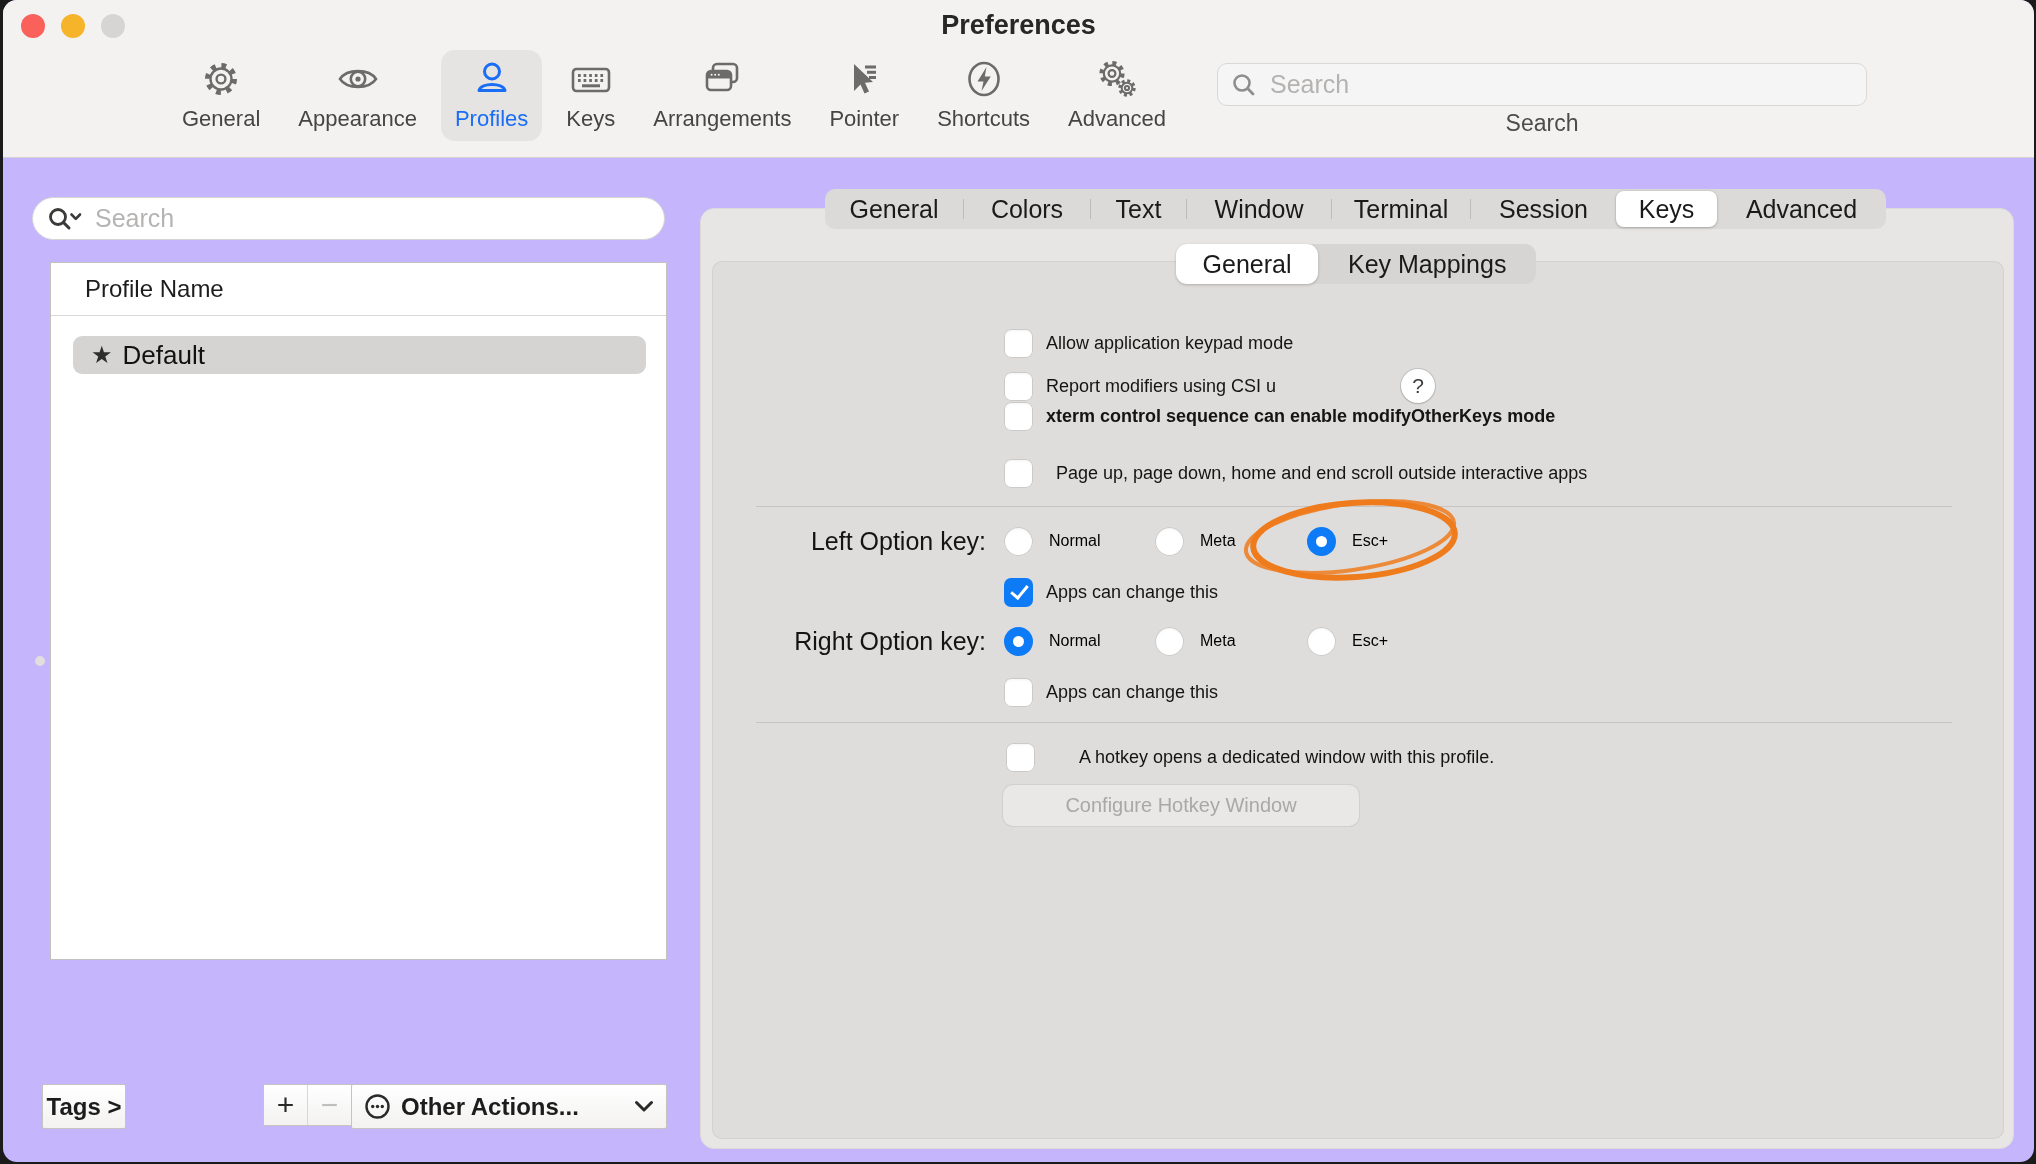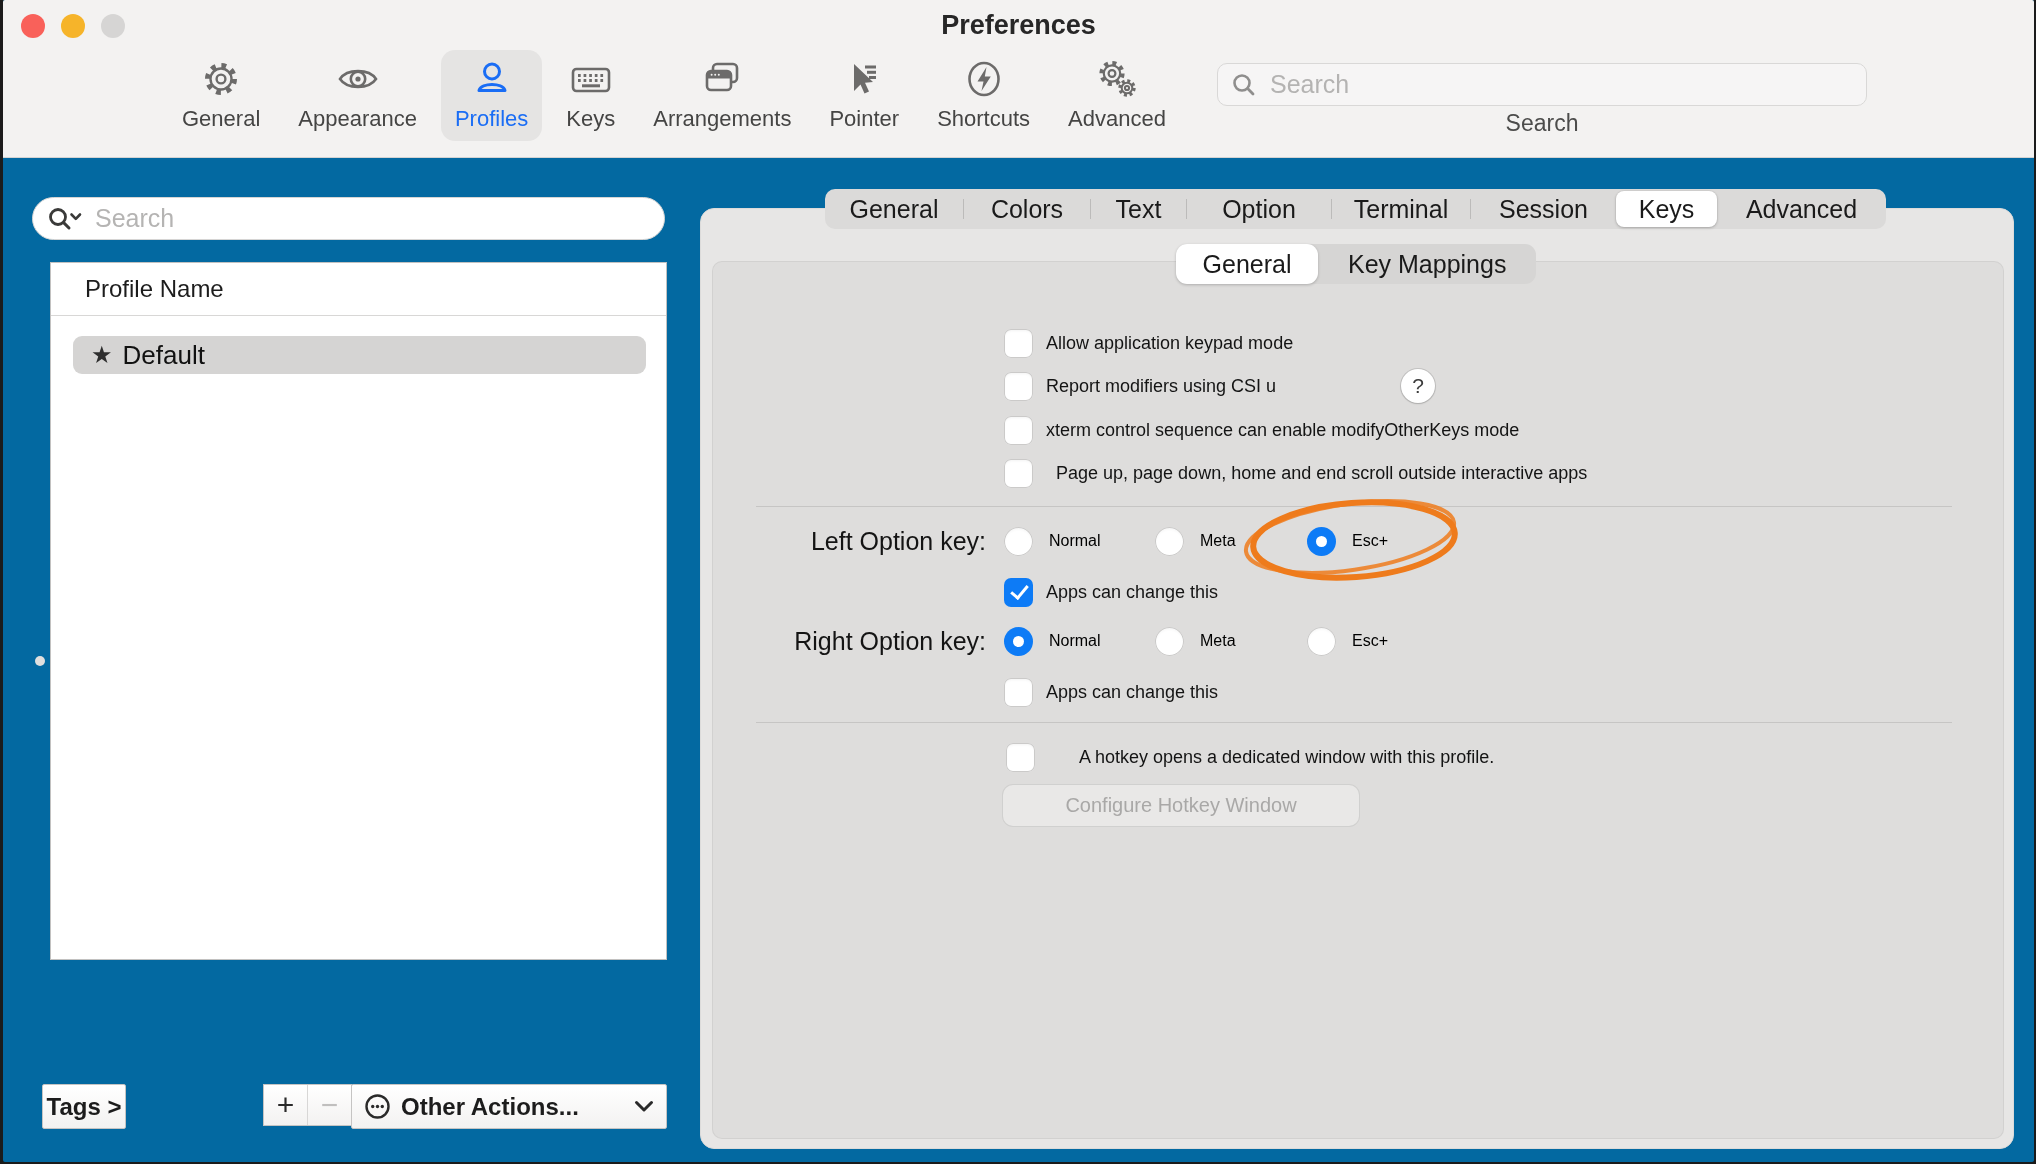--- a/index.html
+++ b/index.html
@@ -1,17 +1,17 @@
 <!DOCTYPE html>
 <html><head>
 <meta charset="utf-8">
 <style>
   html,body{margin:0;padding:0;}
   body{width:2036px;height:1164px;background:#1b1b1b;font-family:"Liberation Sans","DejaVu Sans",sans-serif;overflow:hidden;}
-  .window{position:absolute;left:3px;top:0;width:2031px;height:1162px;background:#0369a1;border-radius:2px;overflow:hidden;}
+  .window{position:absolute;left:3px;top:0;width:2031px;height:1162px;background:#c4b5fd;border-radius:14px;overflow:hidden;}
 
   
   .chrome{position:absolute;left:0;top:0;width:100%;height:157px;background:#f3f2f1;border-bottom:1px solid #d4d3d2;}
   .traffic{position:absolute;top:14px;width:24px;height:24px;border-radius:50%;}
   .t-red{left:18px;background:#f9615a;}
   .t-yellow{left:58px;background:#f6b42a;}
   .t-gray{left:98px;background:#d6d5d4;}
   .win-title{position:absolute;top:10px;left:0;width:100%;text-align:center;font-size:27px;font-weight:bold;color:#272727;}
   .tb-items{position:absolute;left:165px;top:50px;display:flex;gap:10px;align-items:flex-start;}
   .tb-item{display:flex;flex-direction:column;align-items:center;padding:7px 14px 9px;border-radius:14px;color:#6c6b6a;cursor:default;}
@@ -228,21 +228,21 @@
   <div class="panel-outer"></div>
   <div class="panel-inner"></div>
 
   <div class="tabs">
     <div class="tab" style="width:138px">General</div>
     <div class="tab-sep"></div>
     <div class="tab" style="width:126px">Colors</div>
     <div class="tab-sep"></div>
     <div class="tab" style="width:95px">Text</div>
     <div class="tab-sep"></div>
-    <div class="tab" style="width:144px">Option</div>
+    <div class="tab" style="width:144px">Window</div>
     <div class="tab-sep"></div>
     <div class="tab" style="width:138px">Terminal</div>
     <div class="tab-sep"></div>
     <div class="tab" style="width:145px">Session</div>
     <div class="tab selected" style="width:101px">Keys</div>
     <div class="tab" style="width:169px">Advanced</div>
   </div>
 
   <div class="subtabs">
     <div class="subtab selected" style="width:142px;box-sizing:border-box;">General</div>
@@ -251,21 +251,21 @@
 
   <div class="row" style="left:1001px;top:326px;">
     <span class="cb"></span>
     <span class="lbl">Allow application keypad mode</span>
   </div>
   <div class="row" style="left:1001px;top:369px;">
     <span class="cb"></span>
     <span class="lbl">Report modifiers using CSI u</span>
   </div>
   <div class="help-badge">?</div>
-  <div class="row" style="left:1001px;top:413px;">
+  <div class="row" style="left:1001px;top:399px;font-weight:bold;">
     <span class="cb"></span>
     <span class="lbl">xterm control sequence can enable modifyOtherKeys mode</span>
   </div>
   <div class="row" style="left:1001px;top:456px;gap:23px;">
     <span class="cb"></span>
     <span class="lbl">Page up, page down, home and end scroll outside interactive apps</span>
   </div>
 
   <div class="divider" style="top:506px;"></div>
 

